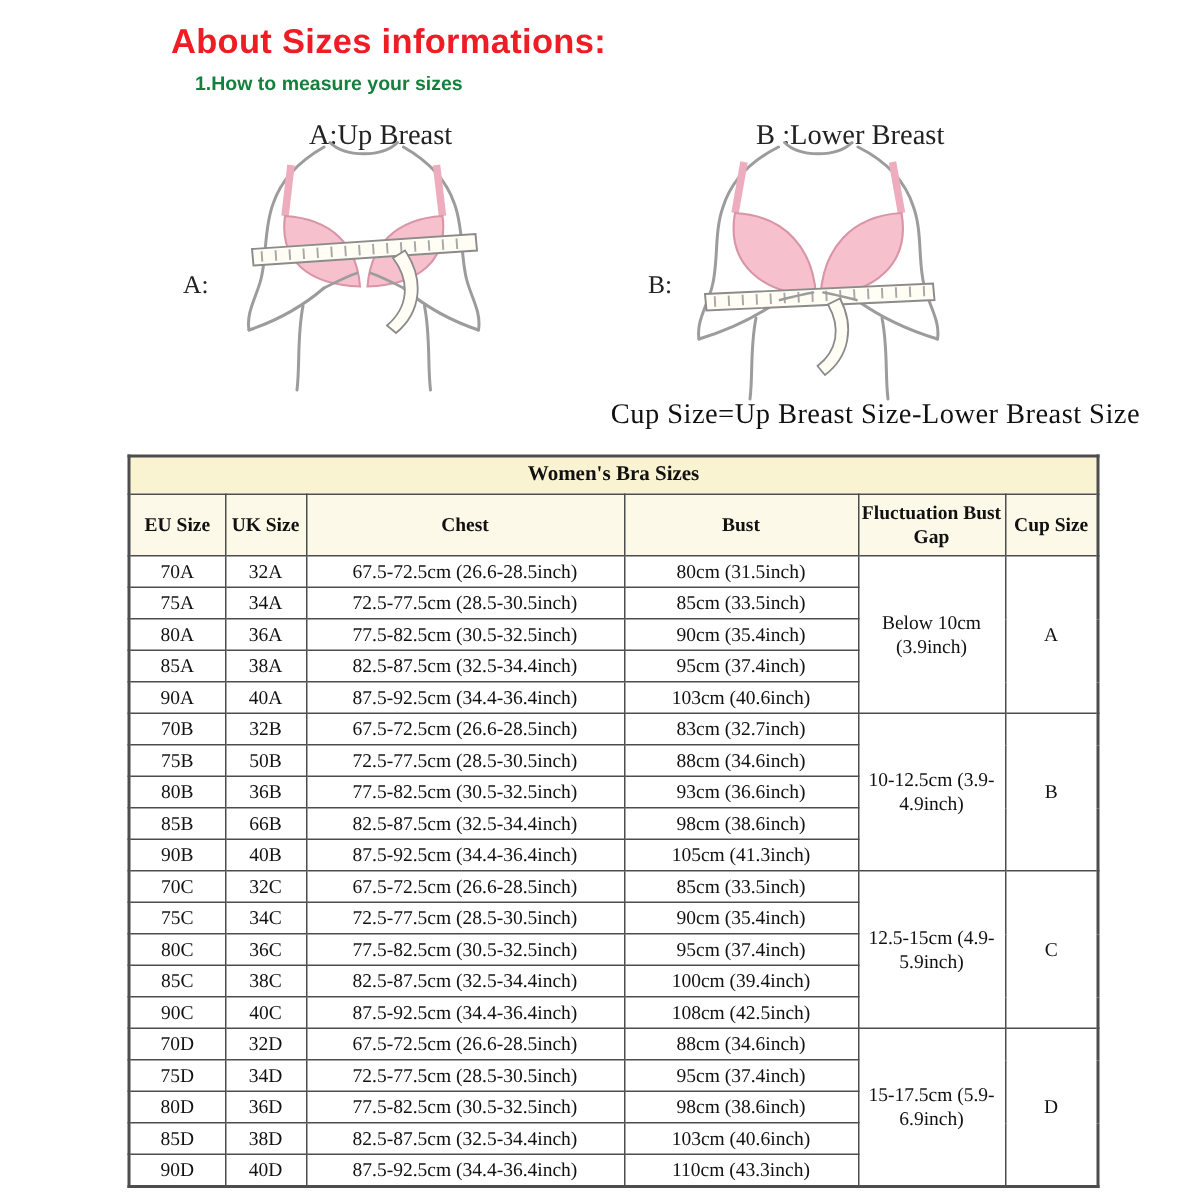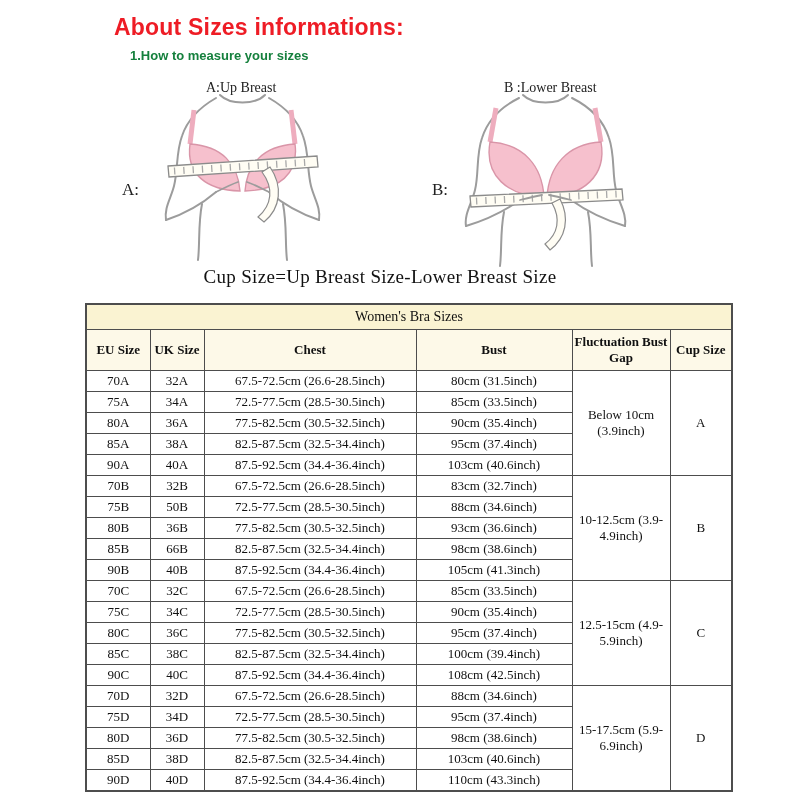--- a/index.html
+++ b/index.html
@@ -18,40 +18,40 @@
     letter-spacing: 0.2px;
   }
   .subtitle {
     position: absolute; left: 130px; top: 48px;
     font-size: 13px; font-weight: bold; color: #15803d;
   }
 
   .fig-caption {
     position: absolute; top: 80px;
     font-family: "Liberation Serif", serif;
-    font-size: 14px; color: #222;
+    font-size: 19px; color: #222;
   }
   .fig-caption.a { left: 206px; }
   .fig-caption.b { left: 504px; }
 
   .fig-label {
     position: absolute; top: 180px;
     font-family: "Liberation Serif", serif;
     font-size: 17px; color: #222;
   }
   .fig-label.a { left: 122px; }
   .fig-label.b { left: 432px; }
 
   .figure { position: absolute; top: 92px; pointer-events: none; }
   .figure.a { left: 150px; }
   .figure.b { left: 448px; }
 
   .formula {
     position: absolute; top: 266px; left: 0; width: 100%;
-    text-align: center;
+    text-align: right;
     font-family: "Liberation Serif", serif;
     font-size: 19px; color: #111;
     letter-spacing: 0.3px;
   }
 
   table.size-table {
     position: absolute; left: 85px; top: 303px;
     width: 646px;
     border-collapse: collapse;
     table-layout: fixed;
@@ -62,21 +62,21 @@
   .size-table th, .size-table td {
     border: 1px solid #4d4d4d;
     text-align: center;
     vertical-align: middle;
     padding: 1px 2px;
     background: #fff;
     line-height: 1.25;
   }
   .size-table thead tr.band-row th {
     background: #faf3d2;
-    font-weight: normal;
+    font-weight: bold;
     font-size: 14px;
     padding: 3px 2px;
   }
   .size-table thead tr.header-row th {
     background: #fdf9e8;
     font-weight: bold;
     font-size: 13px;
     padding: 4px 2px;
     height: 38px;
   }

